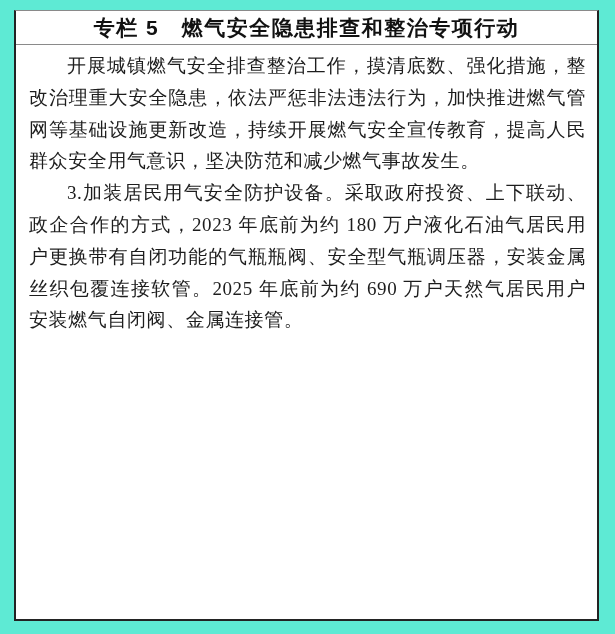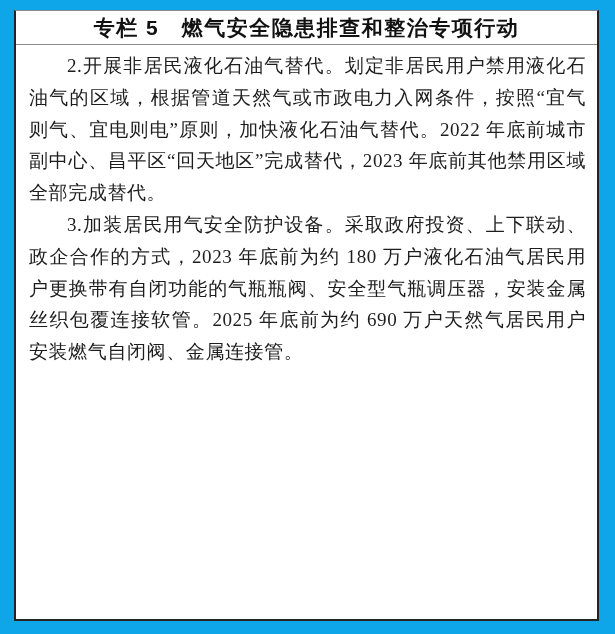--- a/index.html
+++ b/index.html
@@ -1,21 +1,21 @@
 <!DOCTYPE html>
 <html><head>
 <meta charset="utf-8">
 <style>
   * { margin: 0; padding: 0; box-sizing: border-box; }
   html, body { background: #ffffff; }
   .page {
     position: relative;
     width: 615px;
     height: 634px;
-    background: #0ea5e9;
+    background: #5eead4;
     overflow: hidden;
     font-family: "Liberation Serif", serif;
     color: #1d1d1d;
   }
   .column-box {
     position: absolute;
     left: 14px;
     top: 10px;
     width: 585px;
     height: 611px;
@@ -51,18 +51,18 @@
     text-indent: 2em;
   }
 </style>
 </head>
 <body>
 
 <div class="page">
   <div class="column-box">
     <div class="box-title">专栏 5　燃气安全隐患排查和整治专项行动</div>
     <div class="box-body">
-      <p>2.开展非居民液化石油气替代。划定非居民用户禁用液化石油气的区域，根据管道天然气或市政电力入网条件，按照“宜气则气、宜电则电”原则，加快液化石油气替代。2022 年底前城市副中心、昌平区“回天地区”完成替代，2023 年底前其他禁用区域全部完成替代。</p>
+      <p>开展城镇燃气安全排查整治工作，摸清底数、强化措施，整改治理重大安全隐患，依法严惩非法违法行为，加快推进燃气管网等基础设施更新改造，持续开展燃气安全宣传教育，提高人民群众安全用气意识，坚决防范和减少燃气事故发生。</p>
       <p>3.加装居民用气安全防护设备。采取政府投资、上下联动、政企合作的方式，2023 年底前为约 180 万户液化石油气居民用户更换带有自闭功能的气瓶瓶阀、安全型气瓶调压器，安装金属丝织包覆连接软管。2025 年底前为约 690 万户天然气居民用户安装燃气自闭阀、金属连接管。</p>
 
     </div>
   </div>
 </div>
 
 </body></html>

